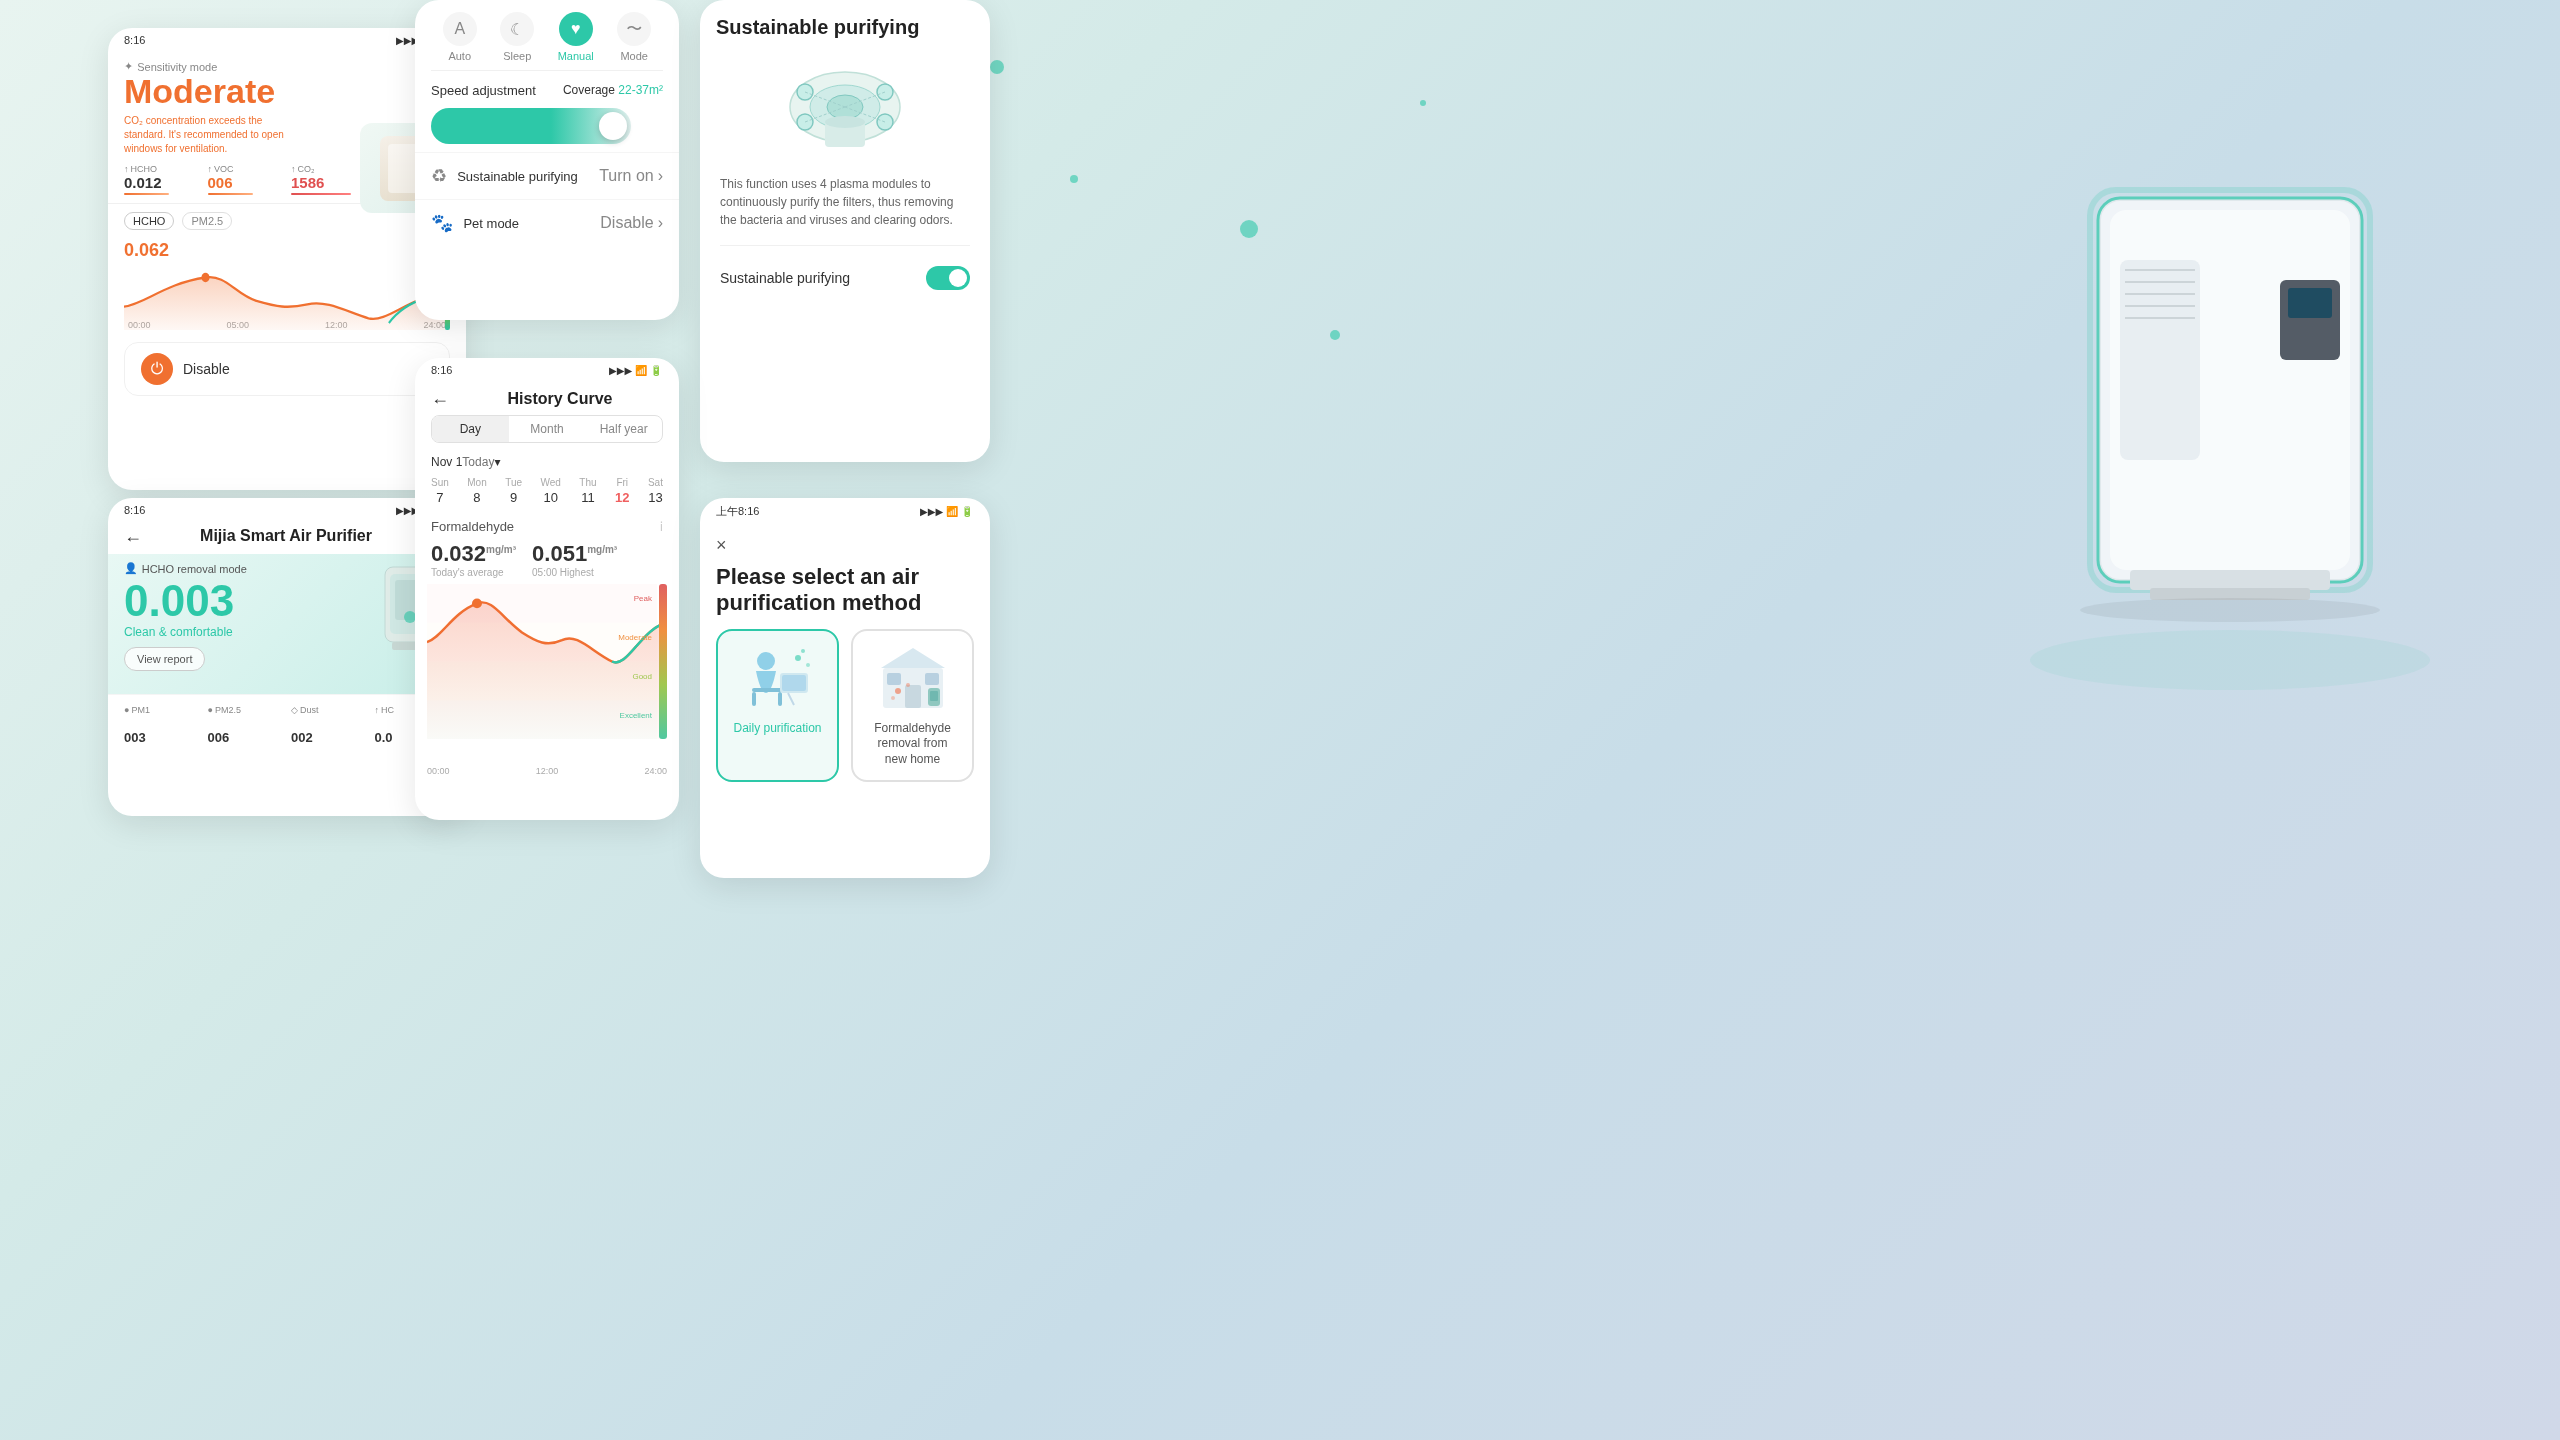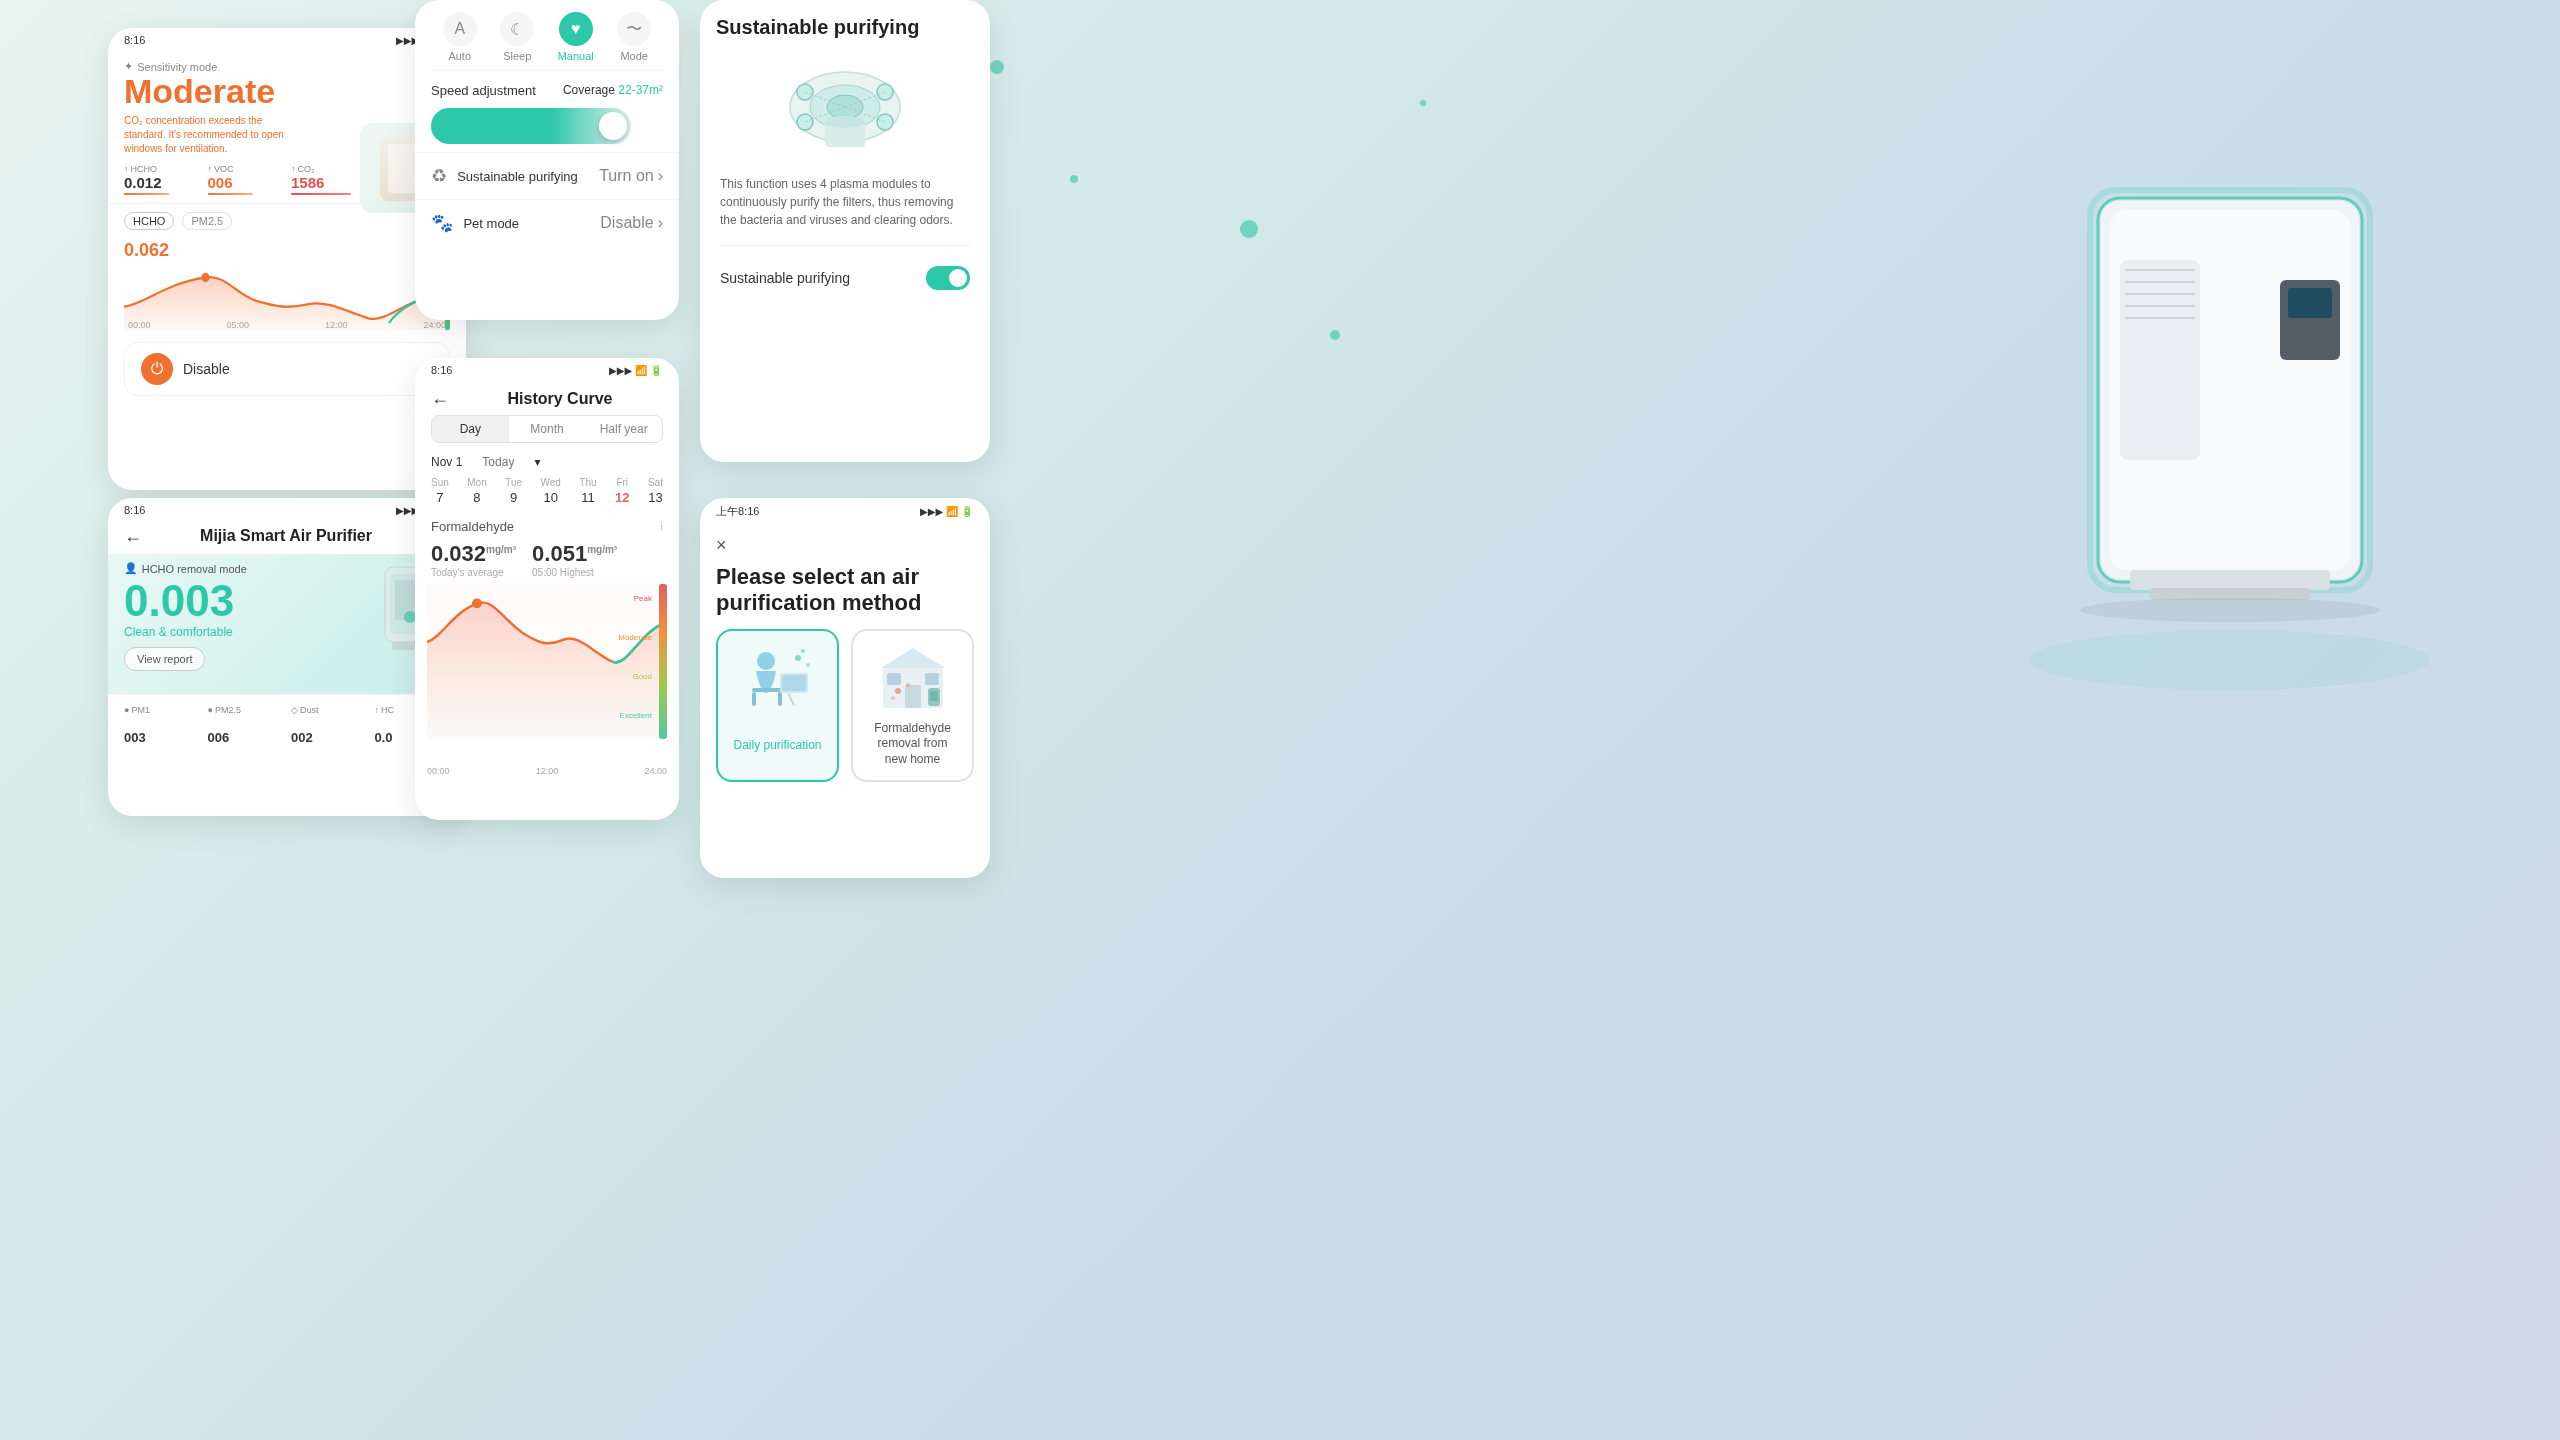--- a/index.html
+++ b/index.html
@@ -291,21 +291,21 @@
       overflow: hidden;
     }
     .hist-tab {
       flex: 1; text-align: center;
       padding: 6px 0; font-size: 12px; color: #888;
     }
     .hist-tab.active { background: #f0f0f0; color: #333; font-weight: 500; }
     .date-row {
       padding: 4px 16px 8px;
       display: flex; align-items: center;
-      font-size: 12px; color: #333; gap: 20px;
+      font-size: 12px; color: #333; gap: 0;
     }
     .date-row .today { color: #737373; }
     .week-days {
       display: flex;
       padding: 0 16px 6px;
       justify-content: space-between;
     }
     .week-day {
       display: flex; flex-direction: column;
       align-items: center; gap: 2px;
@@ -358,21 +358,21 @@
       align-items: center; gap: 8px;
     }
     .purif-option.selected {
       border-color: #2dc8a8;
       background: #f0faf8;
     }
     .purif-illust {
       width: 80px; height: 70px;
       display: flex; align-items: center; justify-content: center;
     }
-    .purif-label { font-size: 12px; color: #2dc8a8; font-weight: 500; text-align: center; margin-top: 17px; }
+    .purif-label { font-size: 12px; color: #2dc8a8; font-weight: 500; text-align: center; }
     .purif-label-gray { font-size: 12px; color: #555; font-weight: 500; text-align: center; line-height: 1.3; }
 
     
     .bg-purifier {
       position: absolute;
       right: 80px; top: 120px;
       width: 500px; height: 600px;
     }
 
   </style>

